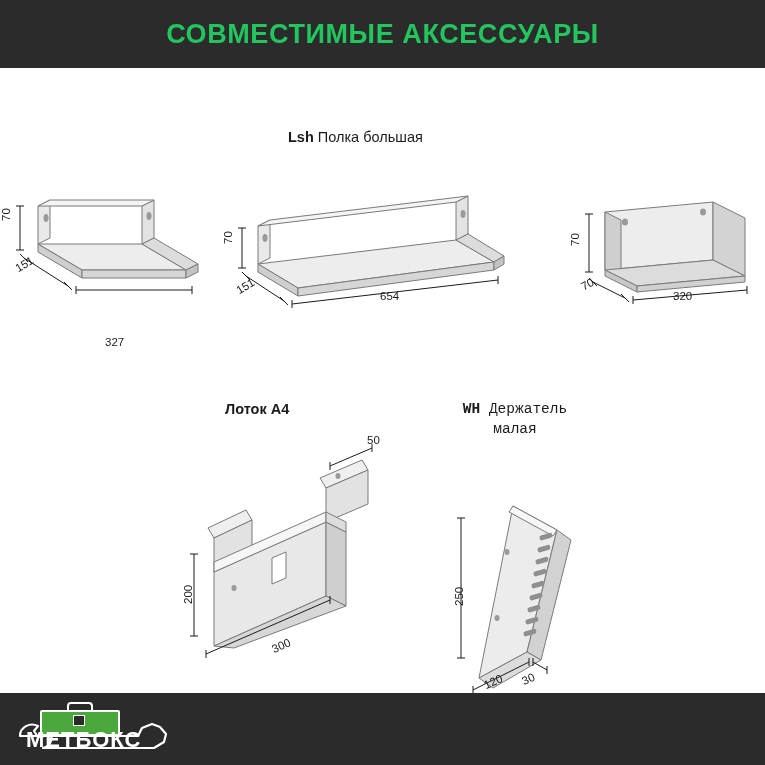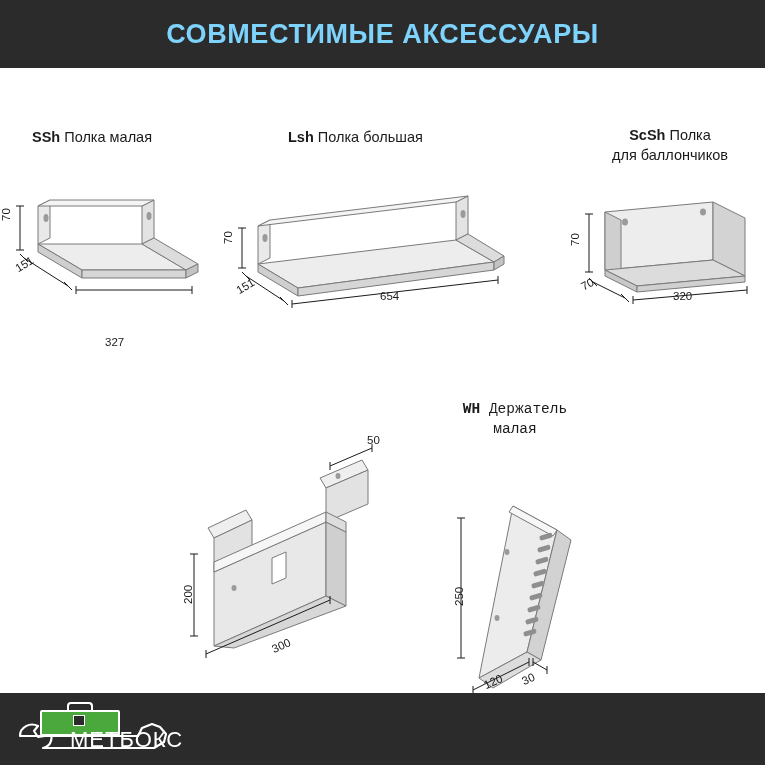--- a/index.html
+++ b/index.html
@@ -20,21 +20,21 @@
     position: absolute;
     left: 0; top: 0;
     width: 765px;
     height: 68px;
     background: #2b2b2b;
     display: flex;
     align-items: center;
     justify-content: center;
   }
   .header-title {
-    color: #7dd3fc;
+    color: #22c55e;
     font-size: 27px;
     font-weight: bold;
     letter-spacing: 0.6px;
     text-transform: uppercase;
     font-family: "Liberation Sans", sans-serif;
   }
 
   
   .canvas {
     position: absolute;
@@ -89,25 +89,24 @@
   .logo-graphic {
     position: relative;
     width: 168px;
     height: 58px;
   }
   .logo-text {
     position: absolute;
     left: 12px;
     top: 27px;
     font-size: 22px;
-    font-weight: normal;
+    font-weight: bold;
     color: #ffffff;
     letter-spacing: 1px;
     font-family: "Liberation Sans", sans-serif;
-    margin-left: 44px;
   }
   .logo-toolbox {
     position: absolute;
     left: 26px;
     top: 2px;
     width: 76px;
     height: 30px;
   }
   .tb-body {
     position: absolute;
@@ -142,24 +141,20 @@
 <body>
 
 <div class="header">
   <div class="header-title">СОВМЕСТИМЫЕ АКСЕССУАРЫ</div>
 </div>
 
 <div class="canvas">
 
   <div class="item" style="left:0px; top:0px; width:240px; height:260px;">
 
-    <div class="item-caption" style="left:32px; top:60px; width:200px;">
-      <span class="code">SSh</span>
-      <span>Полка малая</span>
-    </div>
 
     <div class="drawing" style="left:10px; top:130px;">
       <svg width="210" height="110" viewBox="0 0 210 110">
 
         <polygon points="28,8 40,2 40,40 28,46" fill="#e9e9e9" stroke="#7a7a7a" stroke-width="1"></polygon>
         <polygon points="132,8 144,2 144,40 132,46" fill="#e3e3e3" stroke="#7a7a7a" stroke-width="1"></polygon>
         <polygon points="28,8 132,8 144,2 40,2" fill="#f4f4f4" stroke="#7a7a7a" stroke-width="1"></polygon>
 
         <polygon points="28,46 132,46 176,72 72,72" fill="#ededed" stroke="#7a7a7a" stroke-width="1"></polygon>
         <polygon points="132,46 144,40 188,66 176,72" fill="#dcdcdc" stroke="#7a7a7a" stroke-width="1"></polygon>
@@ -220,25 +215,20 @@
       </svg>
     </div>
 
     <div class="dim" style="left:4px; top:176px; transform:rotate(-90deg); transform-origin:left top;">70</div>
     <div class="dim" style="left:16px; top:218px; transform:rotate(-31deg); transform-origin:left top;">151</div>
     <div class="dim" style="left:162px; top:222px;">654</div>
   </div>
 
   <div class="item" style="left:555px; top:0px; width:210px; height:260px;">
 
-    <div class="item-caption caption-center" style="left:20px; top:58px; width:190px;">
-      <span class="code">ScSh</span>
-      <span>Полка</span><br>
-      <span>для баллончиков</span>
-    </div>
 
     <div class="drawing" style="left:22px; top:130px;">
       <svg width="190" height="110" viewBox="0 0 190 110">
 
         <polygon points="28,14 136,4 136,62 28,72" fill="#ededed" stroke="#7a7a7a" stroke-width="1"></polygon>
 
         <polygon points="136,4 168,20 168,78 136,62" fill="#d3d3d3" stroke="#7a7a7a" stroke-width="1"></polygon>
 
         <polygon points="28,14 44,22 44,80 28,72" fill="#cfcfcf" stroke="#7a7a7a" stroke-width="1"></polygon>
 
@@ -261,20 +251,24 @@
       </svg>
     </div>
 
     <div class="dim" style="left:14px; top:178px; transform:rotate(-90deg); transform-origin:left top;">70</div>
     <div class="dim" style="left:24px; top:214px; transform:rotate(-28deg); transform-origin:left top;">70</div>
     <div class="dim" style="left:118px; top:222px;">320</div>
   </div>
 
   <div class="item" style="left:160px; top:320px; width:260px; height:280px;">
 
+    <div class="item-caption" style="left:65px; top:12px; width:200px;">
+      <span class="code">Лоток</span>
+      <span class="code">A4</span>
+    </div>
 
     <div class="drawing" style="left:20px; top:60px;">
       <svg width="230" height="200" viewBox="0 0 230 200">
 
         <polygon points="140,30 182,12 188,22 146,40" fill="#efefef" stroke="#7a7a7a" stroke-width="1"></polygon>
         <polygon points="146,40 188,22 188,56 146,74" fill="#e2e2e2" stroke="#7a7a7a" stroke-width="1"></polygon>
 
         <polygon points="28,80 66,62 72,72 34,90" fill="#efefef" stroke="#7a7a7a" stroke-width="1"></polygon>
         <polygon points="34,90 72,72 72,106 34,124" fill="#e2e2e2" stroke="#7a7a7a" stroke-width="1"></polygon>
 

